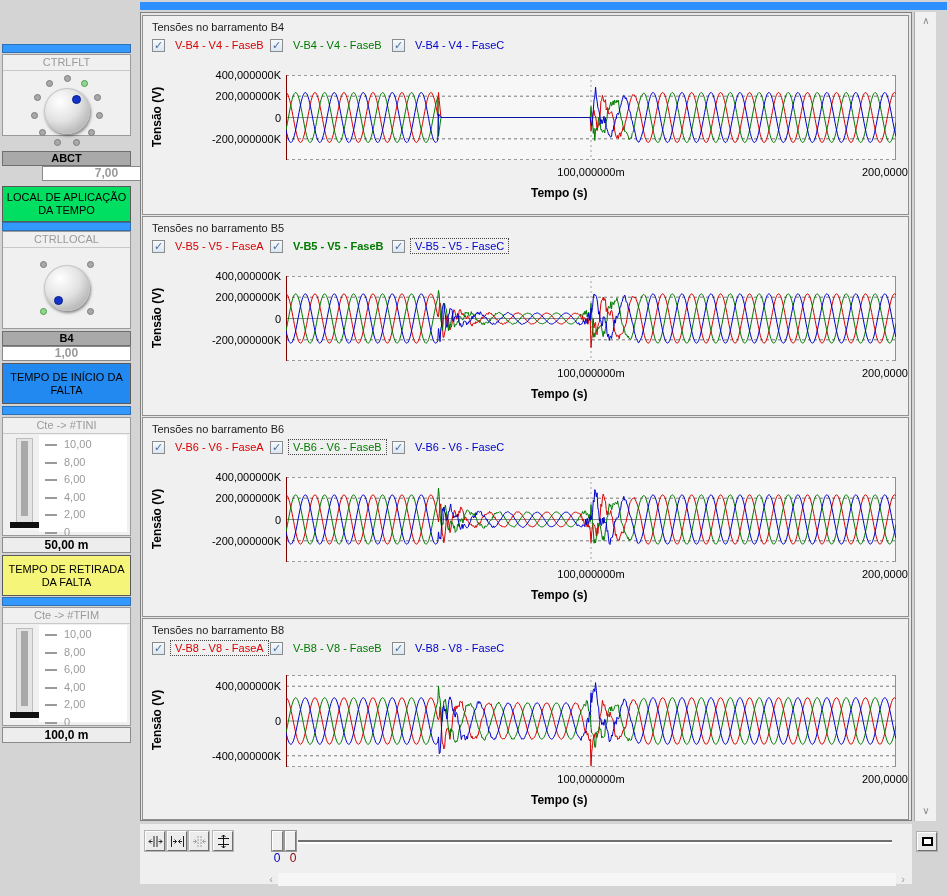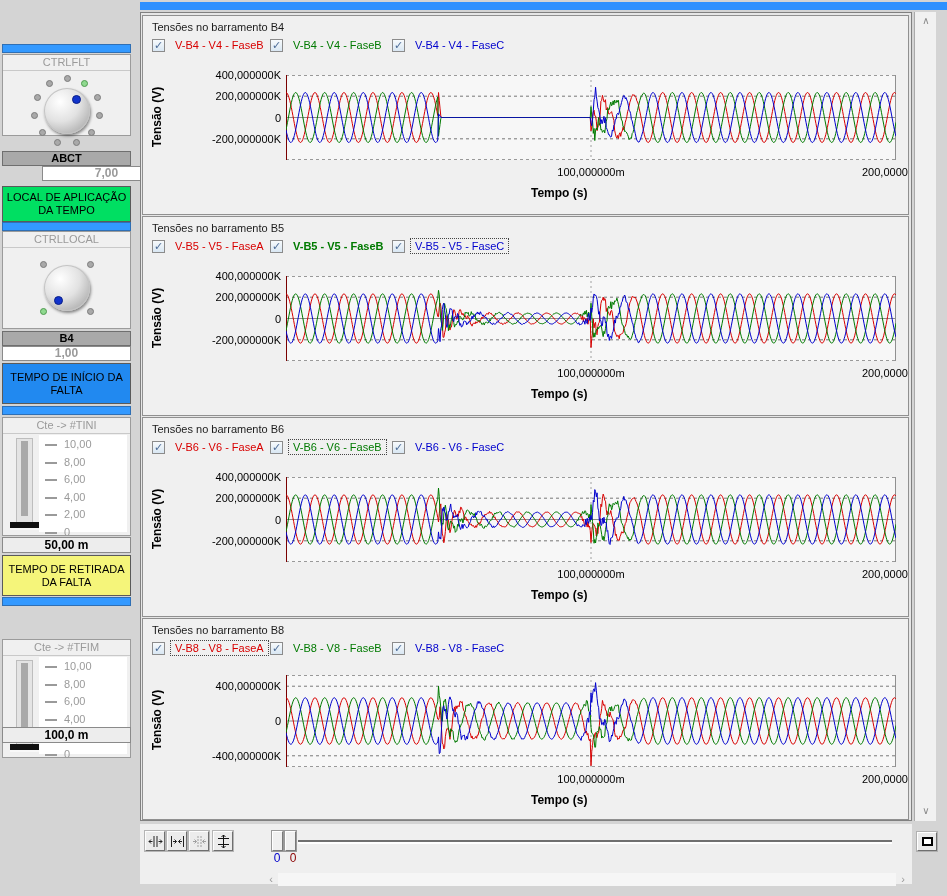--- a/index.html
+++ b/index.html
@@ -138,21 +138,21 @@
         <div class="shandle" style="top: 88px;"></div>
       </div>
   </div>
   <div class="abs valbar" style="top:537px;">50,00 m</div>
 
   <div class="abs hdr" style="top:555px;height:41px;background:#f5f57a;">
     <span>TEMPO DE RETIRADA DA FALTA</span>
   </div>
   <div class="abs bluestrip" style="top:597px;background:#3399ff;"></div>
 
-  <div class="abs ctlpanel" style="top:607px;height:119px;margin-top:32px;">
+  <div class="abs ctlpanel" style="top:607px;height:119px;">
     <div class="ctlcap">Cte -&gt; #TFIM</div>
     <div class="sliderbody" id="slider2">
         <div class="sliderscale">
           <div class="srow" style="top: 3px;"><span class="dash"></span><span>10,00</span></div>
           <div class="srow" style="top: 20.6px;"><span class="dash"></span><span>8,00</span></div>
           <div class="srow" style="top: 38.2px;"><span class="dash"></span><span>6,00</span></div>
           <div class="srow" style="top: 55.8px;"><span class="dash"></span><span>4,00</span></div>
           <div class="srow" style="top: 73.4px;"><span class="dash"></span><span>2,00</span></div>
           <div class="srow" style="top: 91px;"><span class="dash"></span><span>0</span></div>
         </div>

